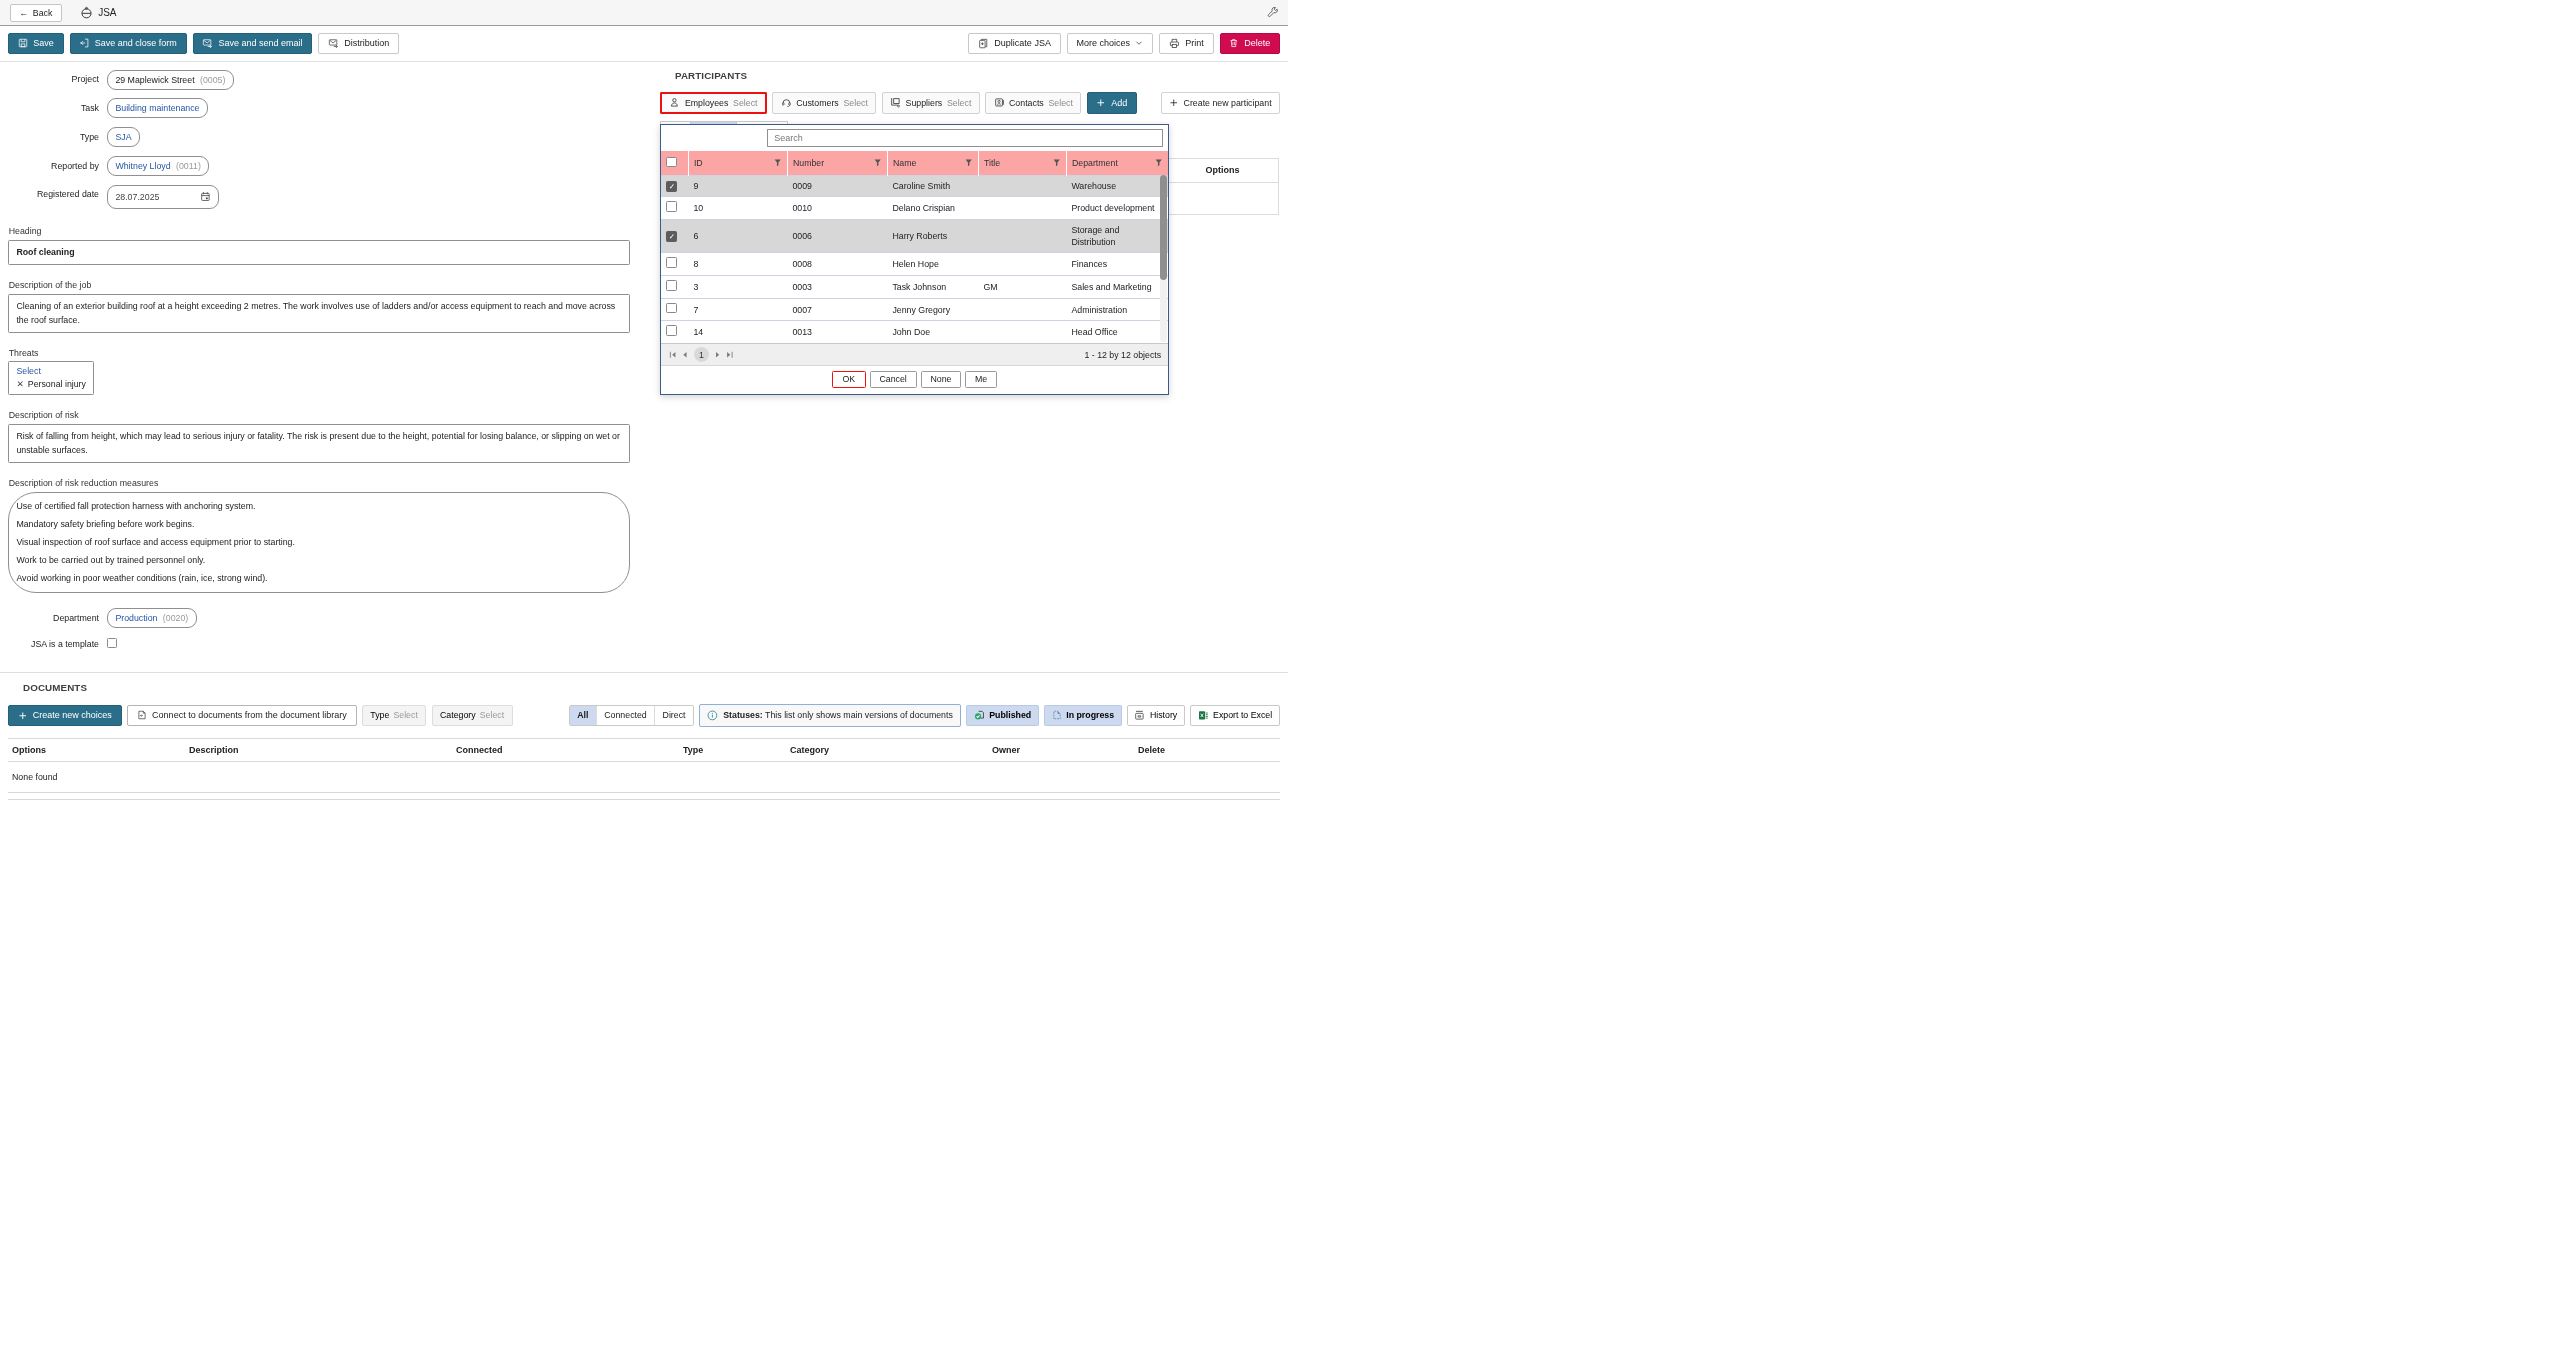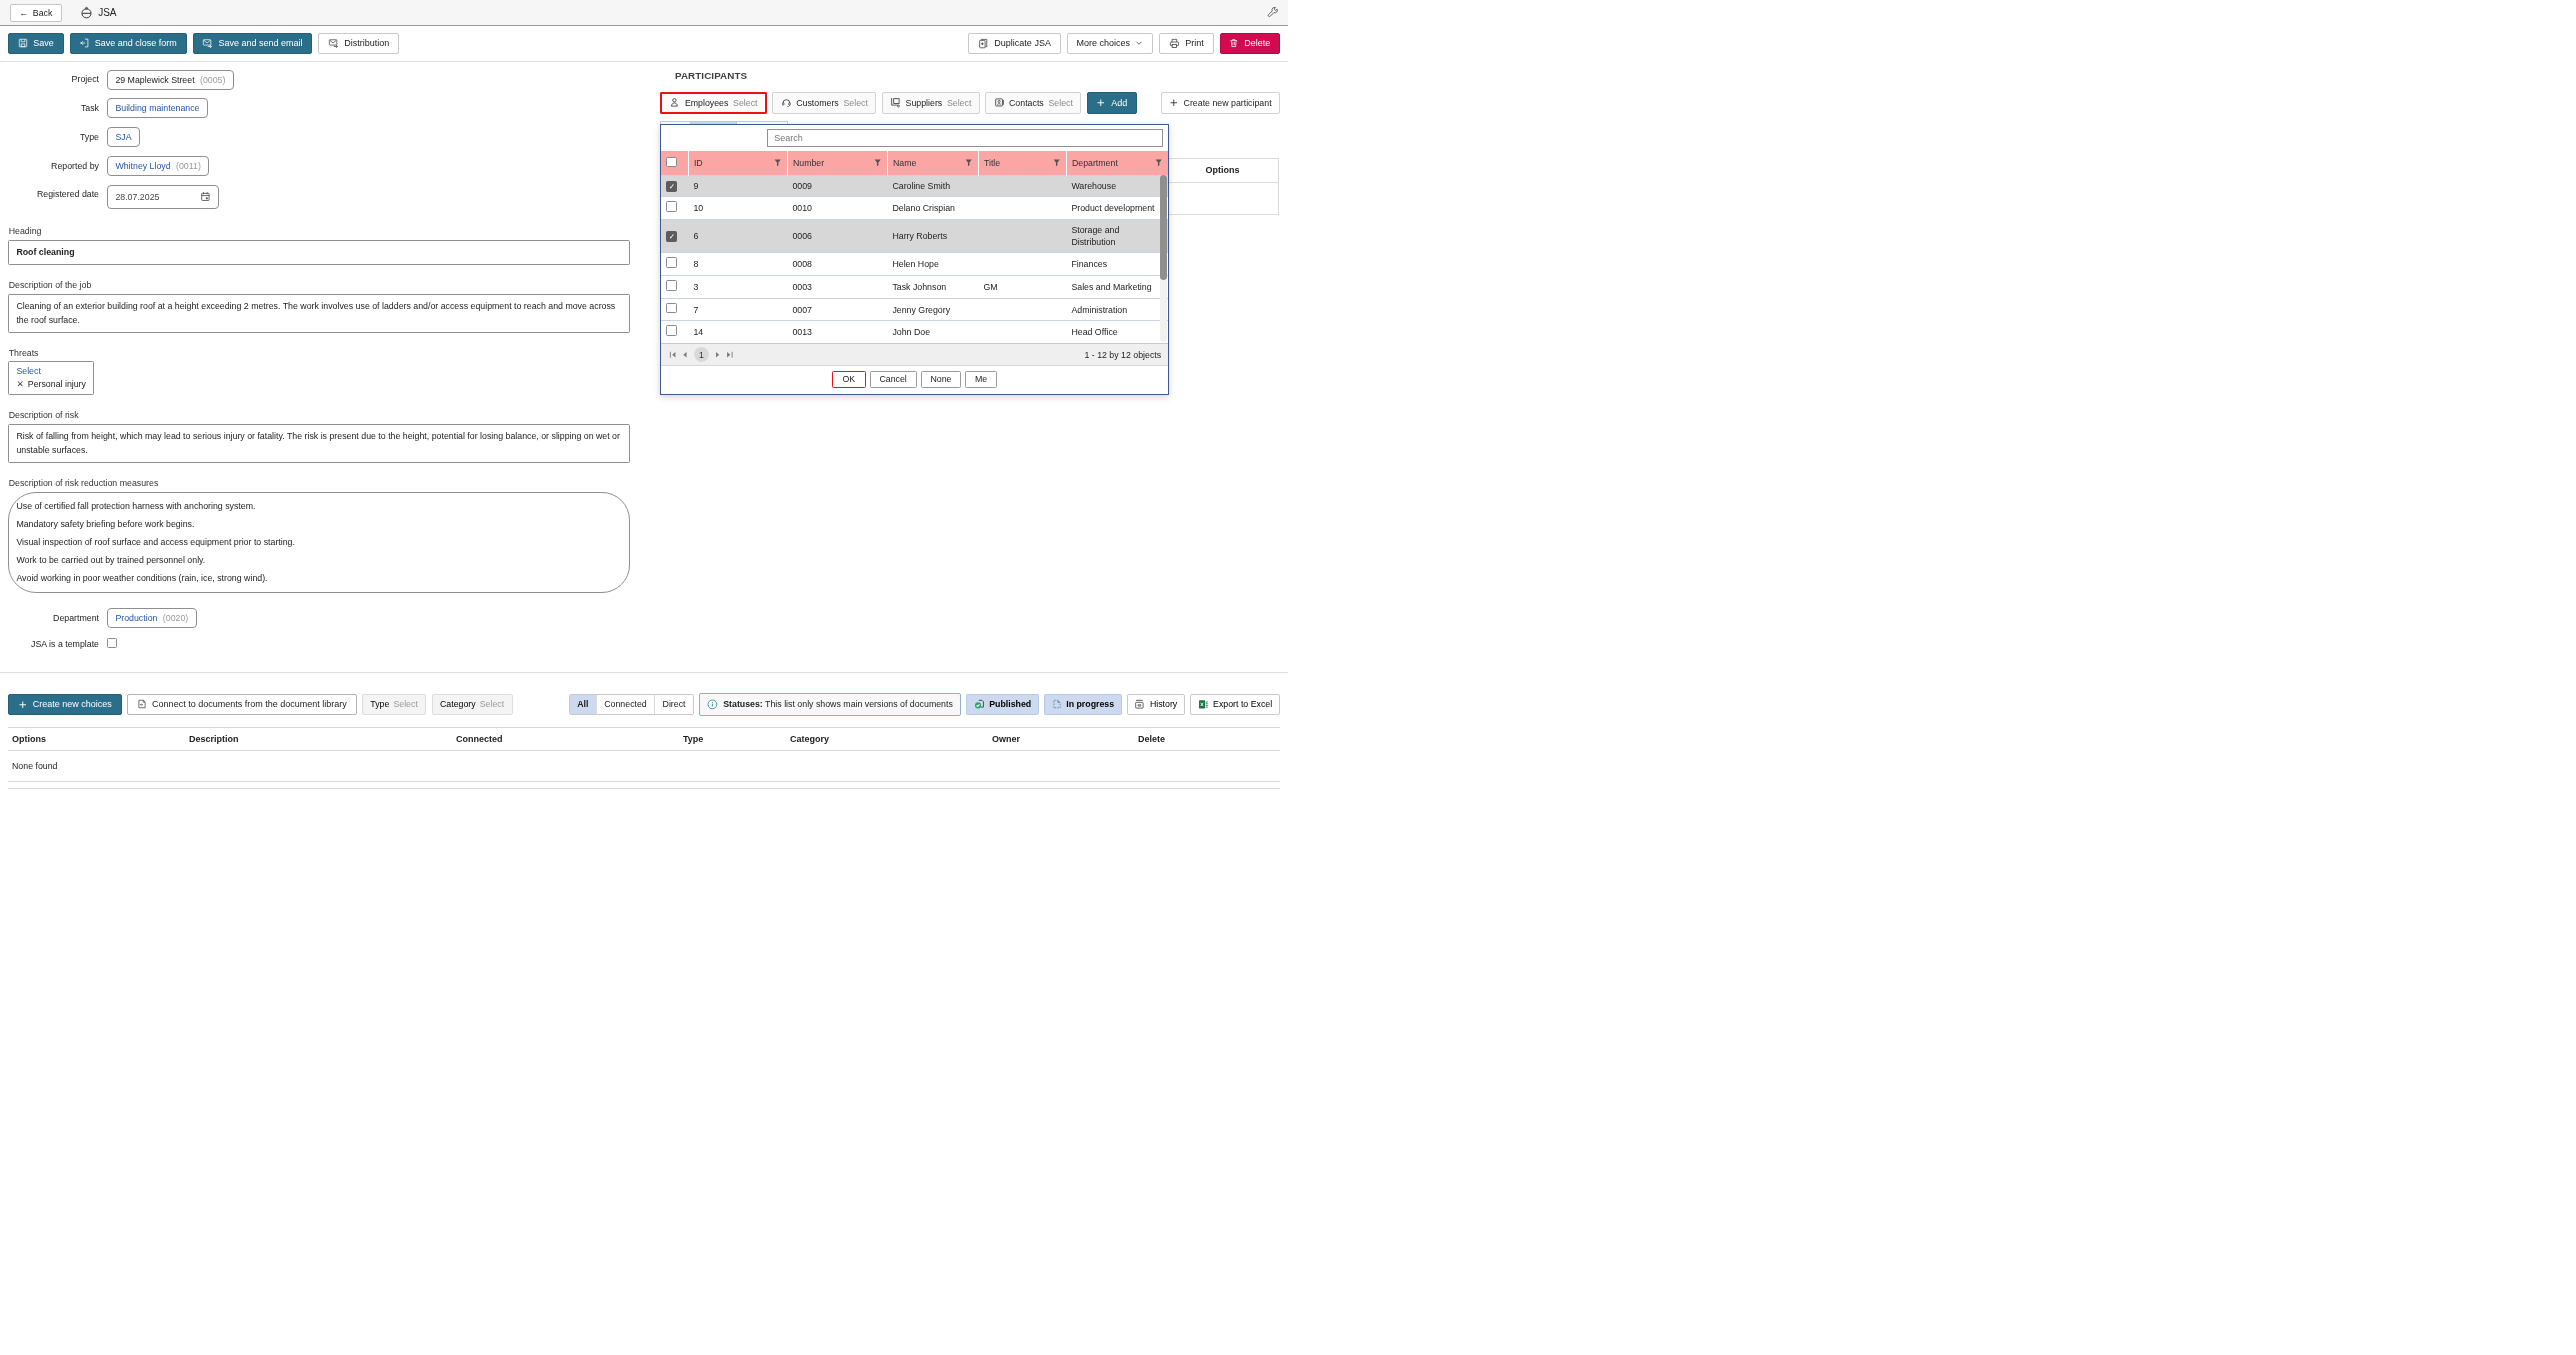--- a/index.html
+++ b/index.html
@@ -24,21 +24,21 @@
   .btn svg { flex:0 0 auto; }
 
   
   .content { display:flex; align-items:flex-start; min-height:484px; }
   .left-col { width:630px; padding:8px 0 0 8px; flex:0 0 auto; }
   .right-col { flex:1; position:relative; padding:8px 8px 0 30px; }
 
   
   .frow { display:flex; align-items:flex-start; margin-bottom:8.8px; }
   .flabel { width:99px; text-align:right; padding:4.7px 8px 0 0; font-size:8.8px; color:#222; flex:0 0 auto; }
-  .vbox { border:0.7px solid #8f8f8f; background:#fff; padding:4px 7.4px; font-size:8.8px; border-radius:4px; display:inline-flex; align-items:center; gap:5.4px; min-height:20px; }
+  .vbox { border:0.7px solid #8f8f8f; background:#fff; padding:4px 7.4px; font-size:8.8px; border-radius:9px; display:inline-flex; align-items:center; gap:5.4px; min-height:20px; }
   .code { color:#9a9a9a; }
   .blue { color:#2456a4; }
   .datebox { width:112px; justify-content:space-between; min-height:24px; }
   .slabel { font-size:8.8px; color:#333; margin:15px 0 3.4px 0.7px; }
   .slabel.first { margin-top:17.6px; }
   .tbox { border:0.7px solid #8f8f8f; background:#fff; width:622px; padding:4.7px 7.4px; font-size:8.8px; line-height:14px; border-radius:1.4px; }
   .tbox.bold { font-weight:bold; }
   .tbox.measures { white-space:pre-line; line-height:18px;border-radius:28px; }
   .threats { border:0.7px solid #8f8f8f; background:#fff; display:inline-block; padding:4px 7.4px 5.4px; font-size:8.8px; min-width:76px; border-radius:1.4px; }
   .threats .sel-link { color:#2456a4; display:block; margin-bottom:2.7px; }
@@ -546,20 +546,21 @@
           <button class="fbtn ok">OK</button>
           <button class="fbtn">Cancel</button>
           <button class="fbtn">None</button>
           <button class="fbtn">Me</button>
         </div>
       </div>
     </div>
   </div>
 
   <div class="docs">
+    <div class="sec-title">DOCUMENTS</div>
 
     <div class="doc-toolbar">
       <button class="btn btn-teal" style="height:21.6px">
         <span class="icon">
             <svg width="9.5" height="9.5" viewBox="0 0 16 16">
               <path d="M8 2.5v11M2.5 8h11" stroke="#fff" stroke-width="1.6"></path>
             </svg>
           </span>
         <span>Create new choices</span>
       </button>

